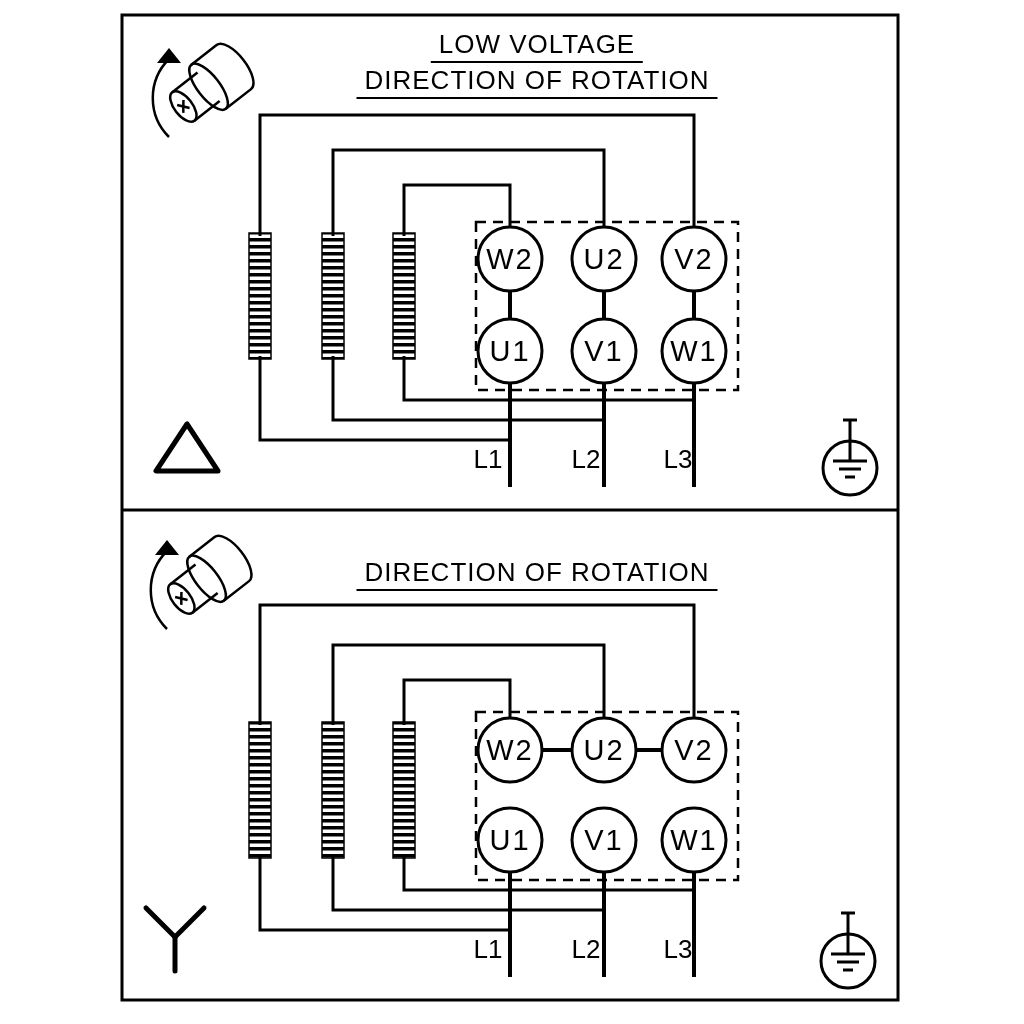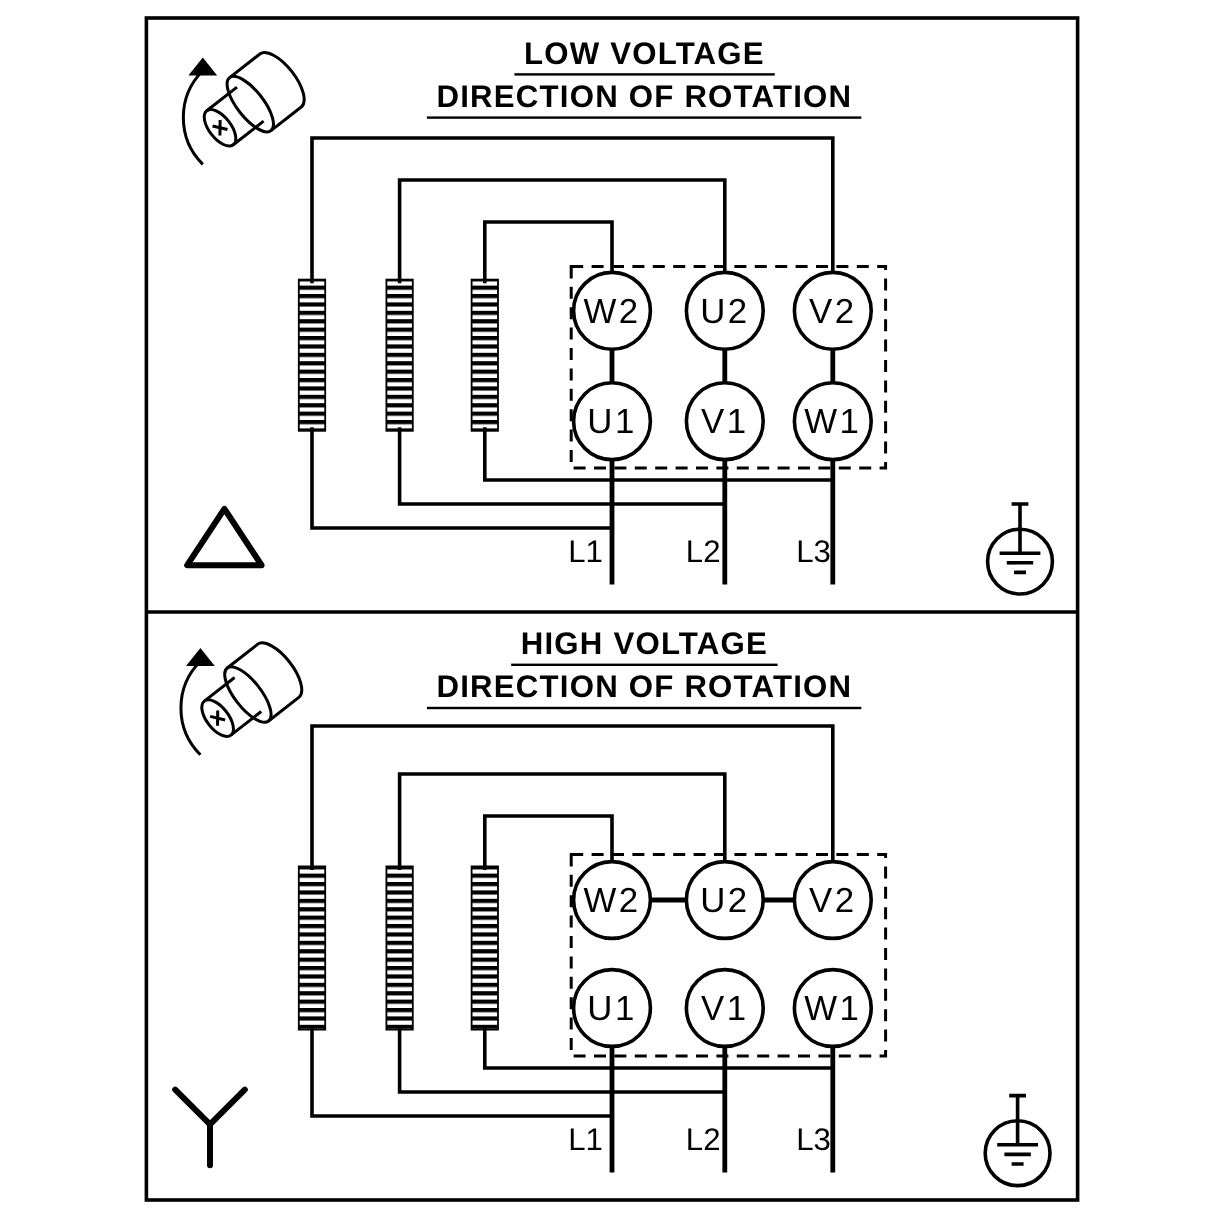--- a/index.html
+++ b/index.html
@@ -15,21 +15,20 @@
   .title-block{
     position:absolute;
     transform:translateX(-50%);
     white-space:nowrap;
     font-size:26px;
     letter-spacing:1px;
     color:#000;
     border-bottom:2px solid #000;
     padding:0 8px 2px 8px;
     line-height:1.1;
-    font-weight:bold;
   }
   svg text{fill:#000;font-family:"Liberation Sans",sans-serif;}
   .terminal-label{font-size:29px;letter-spacing:2px;}
   .line-label{font-size:26px;}
   .wire{stroke:#000;stroke-width:3;fill:none;}
   .bridge{stroke:#000;stroke-width:4;fill:none;}
   .dashbox{stroke:#000;stroke-width:2.5;fill:none;stroke-dasharray:10 7;}
   .term{fill:#ffffff;stroke:#000;stroke-width:3;}
   .coil{stroke:#000;stroke-width:1.5;}
   .sym{stroke:#000;stroke-width:5;fill:none;stroke-linejoin:round;stroke-linecap:round;}
@@ -207,16 +206,15 @@
         <circle class="thin" cx="0" cy="3" r="27" fill="none"></circle>
         <line class="thin" x1="-17" y1="-4" x2="17" y2="-4"></line>
         <line class="thin" x1="-11" y1="4" x2="11" y2="4"></line>
         <line class="thin" x1="-5" y1="12" x2="5" y2="12"></line>
       </g>
     </g>
   </svg>
 
   <div class="title-block" style="left:537px;top:30px;">LOW VOLTAGE</div>
   <div class="title-block" style="left:537px;top:66px;">DIRECTION OF ROTATION</div>
-  <div class="title-block" style="left:537px;top:522px;">HIGH VOLTAGE</div>
   <div class="title-block" style="left:537px;top:558px;">DIRECTION OF ROTATION</div>
 
 </div>
 
 </body></html>

